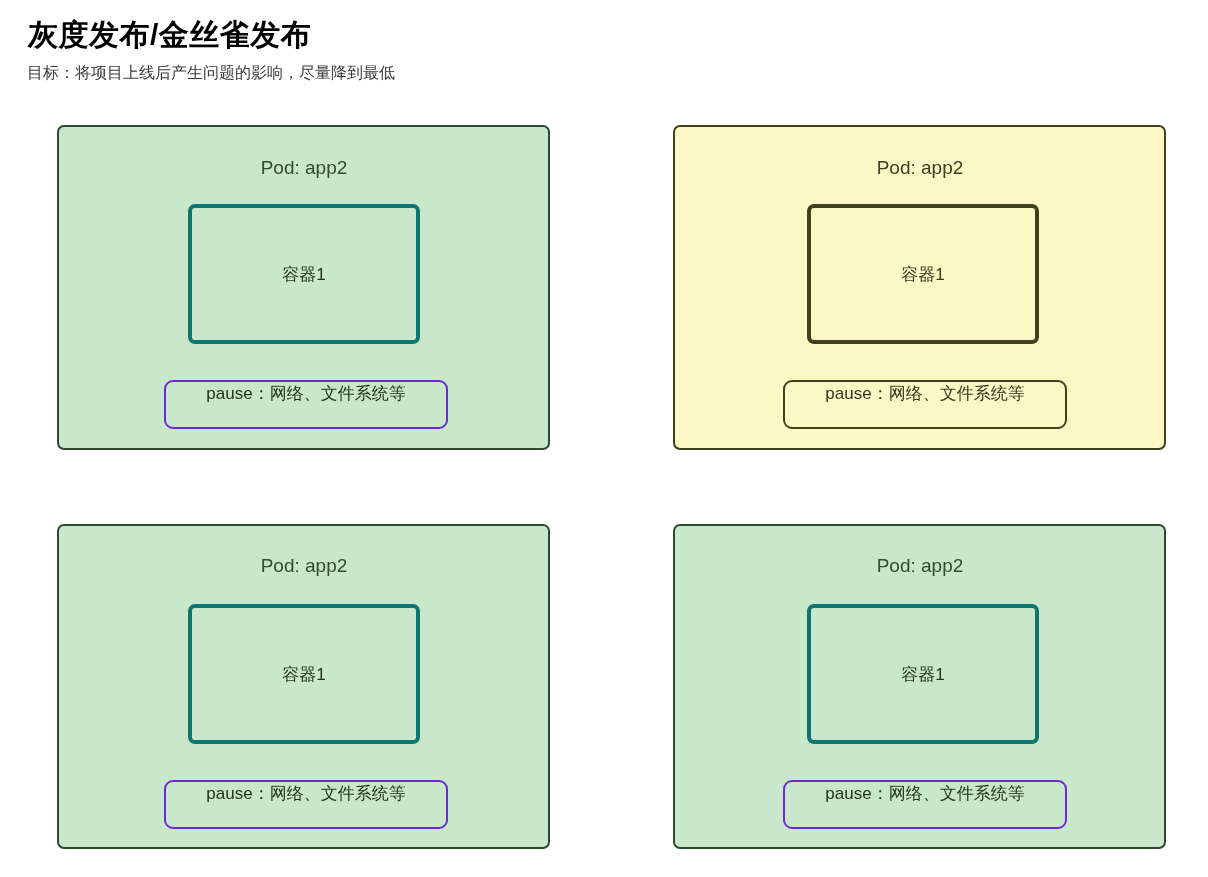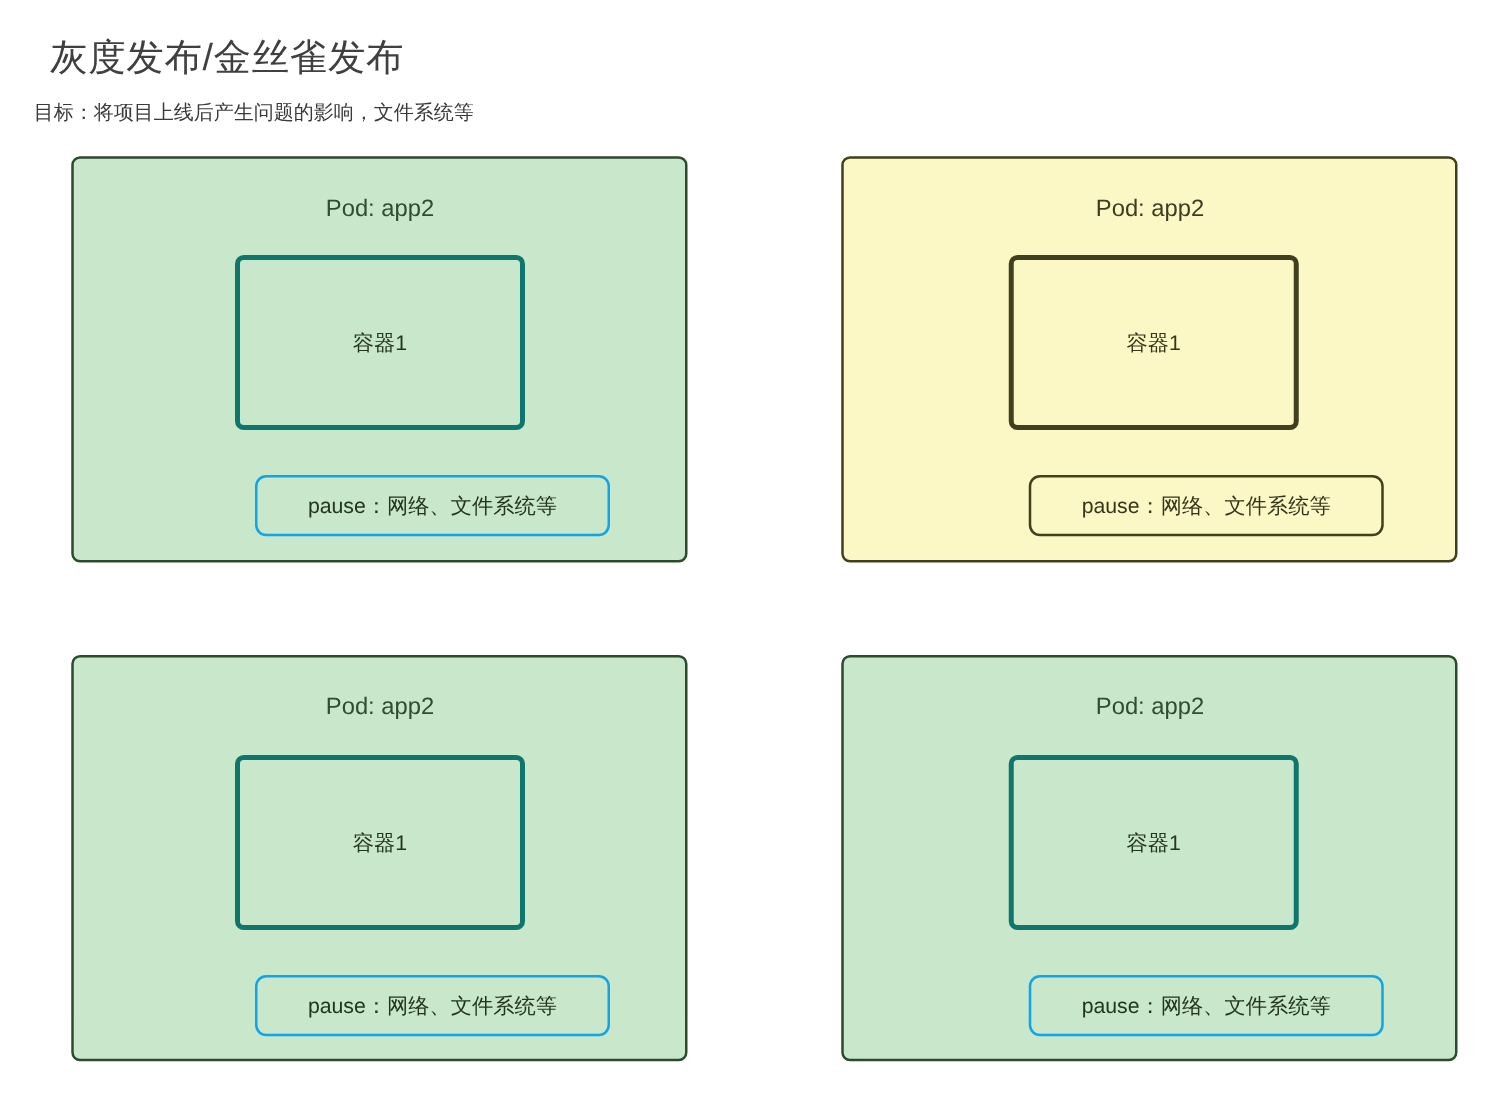--- a/index.html
+++ b/index.html
@@ -17,25 +17,25 @@
 
   
   #header {
     position: absolute;
     left: 24px;
     top: 14px;
     width: 1100px;
   }
   #page-title {
     font-size: 30px;
-    font-weight: normal;
-    color: #404040;
+    font-weight: bold;
+    color: #000000;
     letter-spacing: 0.5px;
     line-height: 1.15;
-    margin: 16px;
+    margin: 4px;
     white-space: nowrap;
   }
   #page-subtitle {
     font-size: 16px;
     color: #3a3a3a;
     margin: 10px 0 0 3px;
     line-height: 1.2;
     white-space: nowrap;
   }
 
@@ -85,27 +85,25 @@
     color: #23341f;
     white-space: nowrap;
   }
   .pod.yellow .container-label {
     color: #35351c;
   }
 
   .pause-box {
     position: absolute;
     box-sizing: border-box;
-    border: 2px solid #0ea5e9;
+    border: 2px solid #6d28d9;
     border-radius: 9px;
     background: transparent;
     display: flex;
-    align-items: center;
     justify-content: center;
-    margin-left: 40px;
   }
   .pod.yellow .pause-box {
     border-color: #40401f;
   }
   .pause-label {
     font-size: 17px;
     color: #23341f;
     white-space: nowrap;
   }
   .pod.yellow .pause-label {
@@ -131,21 +129,21 @@
   #pod-top-left     .pause-box { left: 105px; top: 253px; width: 284px; height: 49px; }
   #pod-top-right    .pause-box { left: 108px; top: 253px; width: 284px; height: 49px; }
   #pod-bottom-left  .pause-box { left: 105px; top: 254px; width: 284px; height: 49px; }
   #pod-bottom-right .pause-box { left: 108px; top: 254px; width: 284px; height: 49px; }
 </style>
 </head>
 <body>
 
 <div id="header">
   <h1 id="page-title">灰度发布/金丝雀发布</h1>
-  <div id="page-subtitle">目标：将项目上线后产生问题的影响，文件系统等</div>
+  <div id="page-subtitle">目标：将项目上线后产生问题的影响，尽量降到最低</div>
 </div>
 
 <div id="pod-top-left" class="pod green">
   <div class="pod-title">Pod: app2</div>
   <div class="container-box">
     <span class="container-label">容器1</span>
   </div>
   <div class="pause-box">
     <span class="pause-label">pause：网络、文件系统等</span>
   </div>

